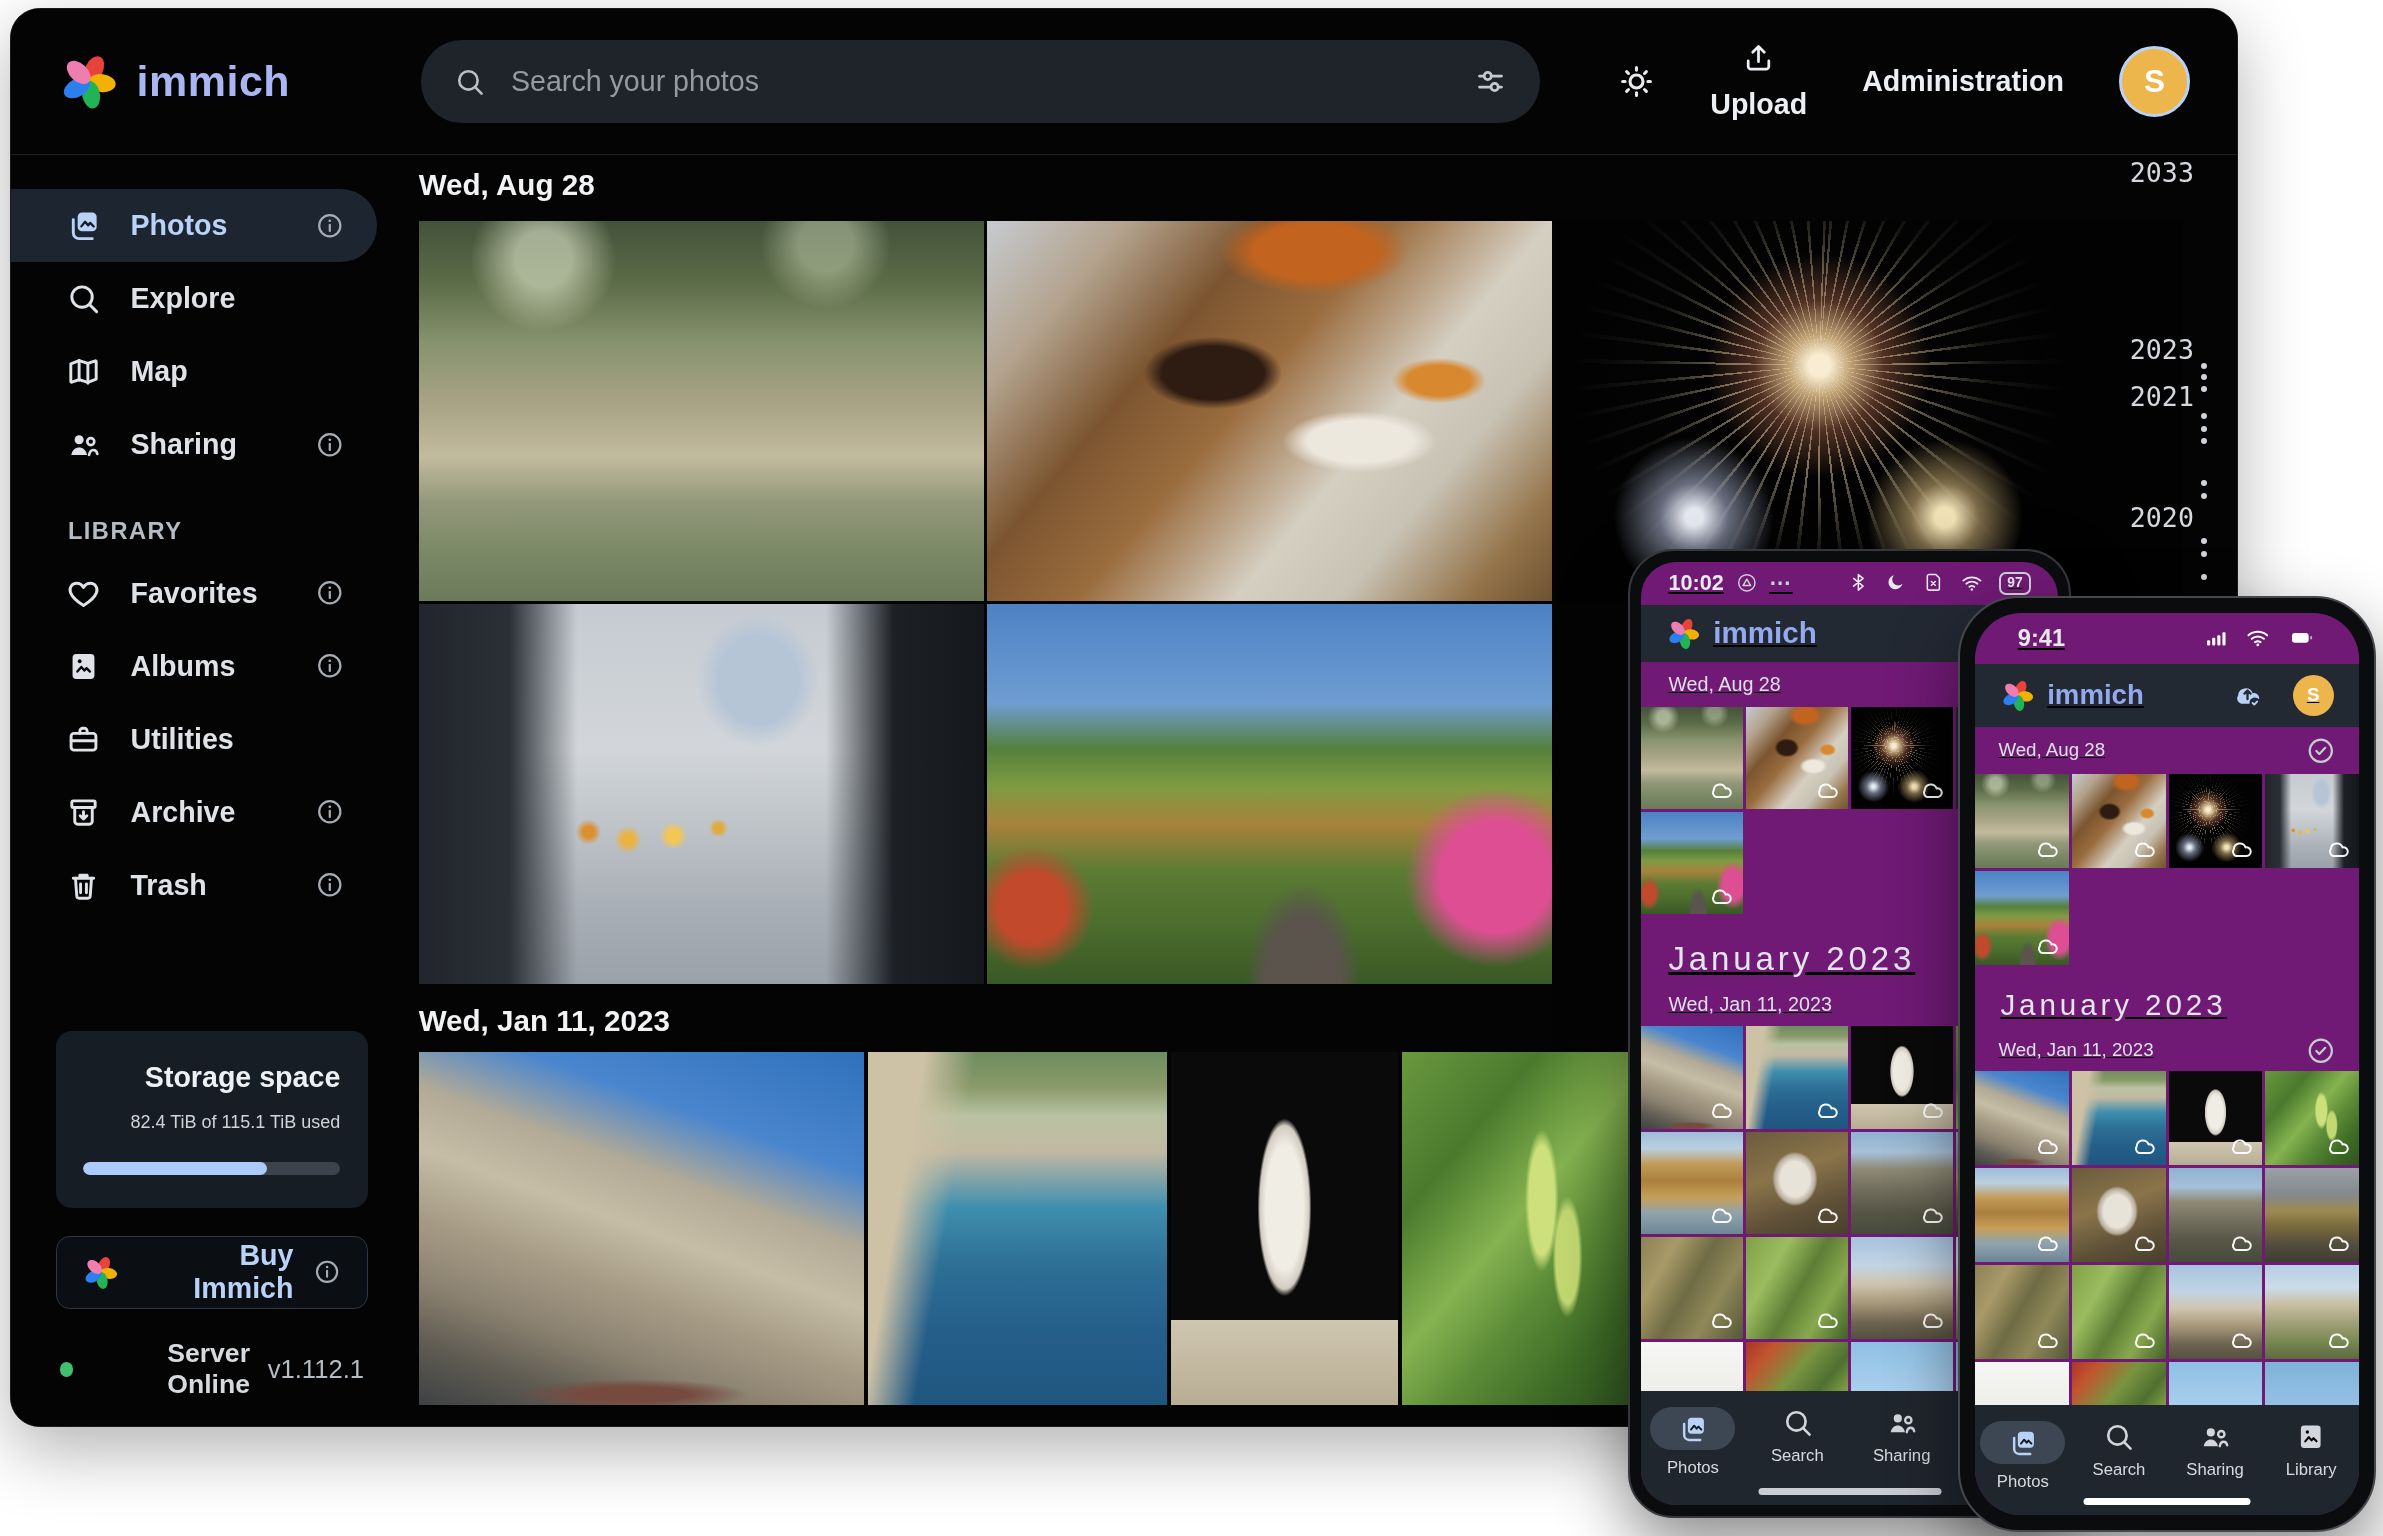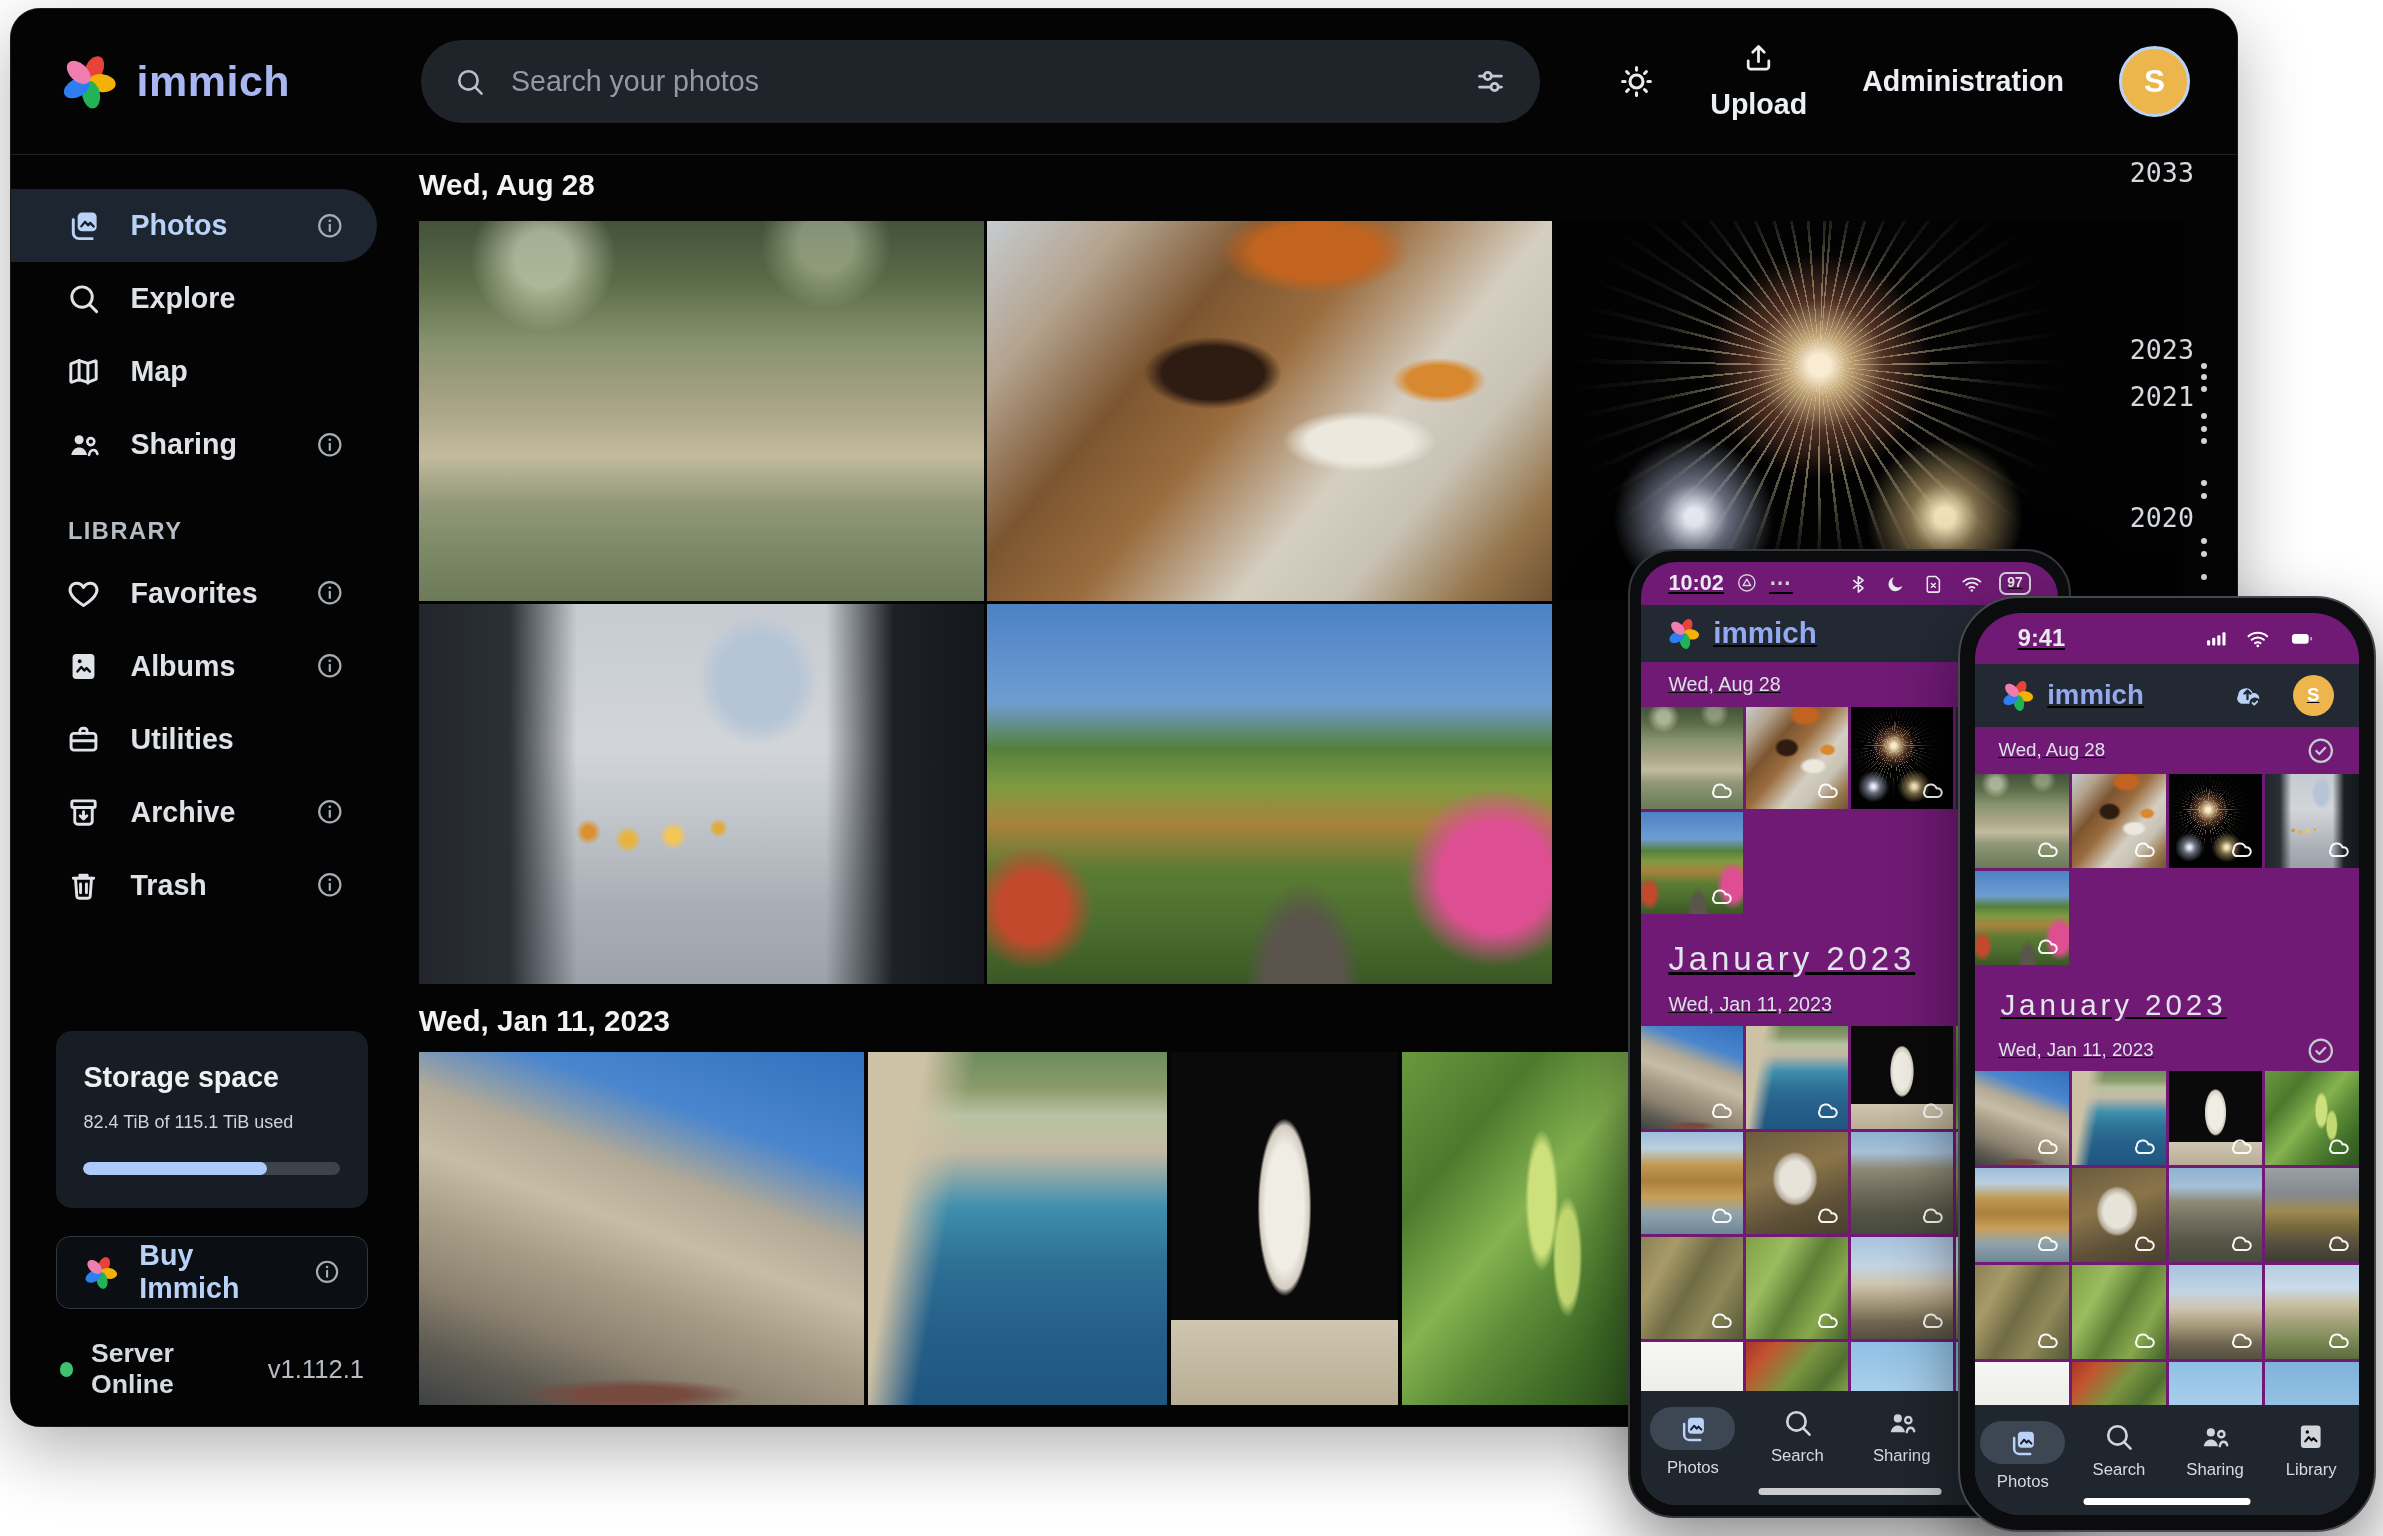--- a/index.html
+++ b/index.html
@@ -36,21 +36,21 @@
     flex-direction:column; padding-top:33px; background:#040404; z-index:4; }
   .side-item { height:73px; display:flex; align-items:center; gap:29.6px; padding-left:55px;
     margin-right:25.6px; color:#dfe3e8; cursor:pointer; }
   .side-item .sicon { width:35px; height:35px; color:#dfe3e8; }
   .side-item .slabel { font-size:28.6px; font-weight:600; }
   .side-item .info { width:29.6px; height:29.6px; margin-left:auto; margin-right:33px; color:#a6adb5; }
   .side-item.active { background:#1d2530; border-radius:0 36px 36px 0; }
   .side-item.active .slabel, .side-item.active .sicon { color:#b9d3f8; }
   .side-section { margin:37px 0 11.8px 57px; font-size:23.6px; font-weight:700;
     letter-spacing:1.5px; color:#b6bcc4; }
-  .side-bottom { margin-top:auto; padding:0 35px 25.6px 45px; }
+  .side-bottom { margin-top:auto; padding:0 35px 25.6px 45px;text-align:right; }
   .storage-card { background:#171d24; border-radius:15.8px; padding:29.6px 27.6px 33px; }
   .storage-title { font-size:28.6px; font-weight:700; color:#eef1f4; }
   .storage-usage { font-size:18px; color:#cfd4da; margin-top:17.7px; }
   .progress-track { margin-top:29.6px; height:12.8px; border-radius:6.9px; background:#3c434d; overflow:hidden; }
   .progress-fill { height:100%; border-radius:6.9px; background:#accbfa; }
   .buy-btn { margin-top:27.6px; height:73px; border:1px solid #2e3744; border-radius:13.8px;
     display:flex; align-items:center; gap:19.7px; padding:0 25.6px; cursor:pointer; background:#0b0f14; }
   .buy-btn .logo-mark { width:39px; height:39px; }
   .buy-label { font-size:28.6px; font-weight:700; color:#b9d3f8; }
   .buy-btn .info { width:29.6px; height:29.6px; margin-left:auto; color:#a6adb5; }
@@ -117,21 +117,21 @@
   .iphone .p-status { height:51px; padding:0 43px; font-size:23.6px; font-weight:700; }
   .iphone .p-header { height:63px; padding:0 25.6px; gap:11.8px; }
   .iphone .p-logo-mark { width:35px; height:35px; }
   .iphone .p-logo-text { font-size:27.6px; }
   .iphone .p-date { height:47px; padding:0 23.6px; font-size:18.7px; }
   .iphone .p-month { margin:23.6px 0 0 25.6px; font-size:29.6px; }
   .iphone .p-date2 { height:41px; margin-top:7.9px; padding:0 23.6px; font-size:18.7px;
     display:flex; align-items:center; color:#dde1e6; }
   .iphone .p-nav { height:110px; }
   .iphone .home-bar { bottom:9.9px; width:167px; height:6.9px; background:#ffffff; }
-  .status-right { margin-left:auto; display:flex; align-items:flex-end; gap:17px; }
+  .status-right { margin-left:auto; display:flex; align-items:flex-start; gap:17px; }
   .batt-pill { border:2px solid #cfd3d8; border-radius:6.9px; font-size:13.8px; font-weight:700;
     color:#e8eaed; padding:1px 5.9px; line-height:1.2; position:relative; }
   .cloud-btn { position:relative; width:39px; height:33px; color:#b9d3f8; margin-left:auto; cursor:pointer; }
   .mini-avatar { width:41px; height:41px; border-radius:50%; background:#ecb64d; color:#fff;
     font-size:18.7px; font-weight:700; display:flex; align-items:center; justify-content:center;
     margin-left:13.8px; cursor:pointer; }
 </style>
 </head>
 <body>
 

